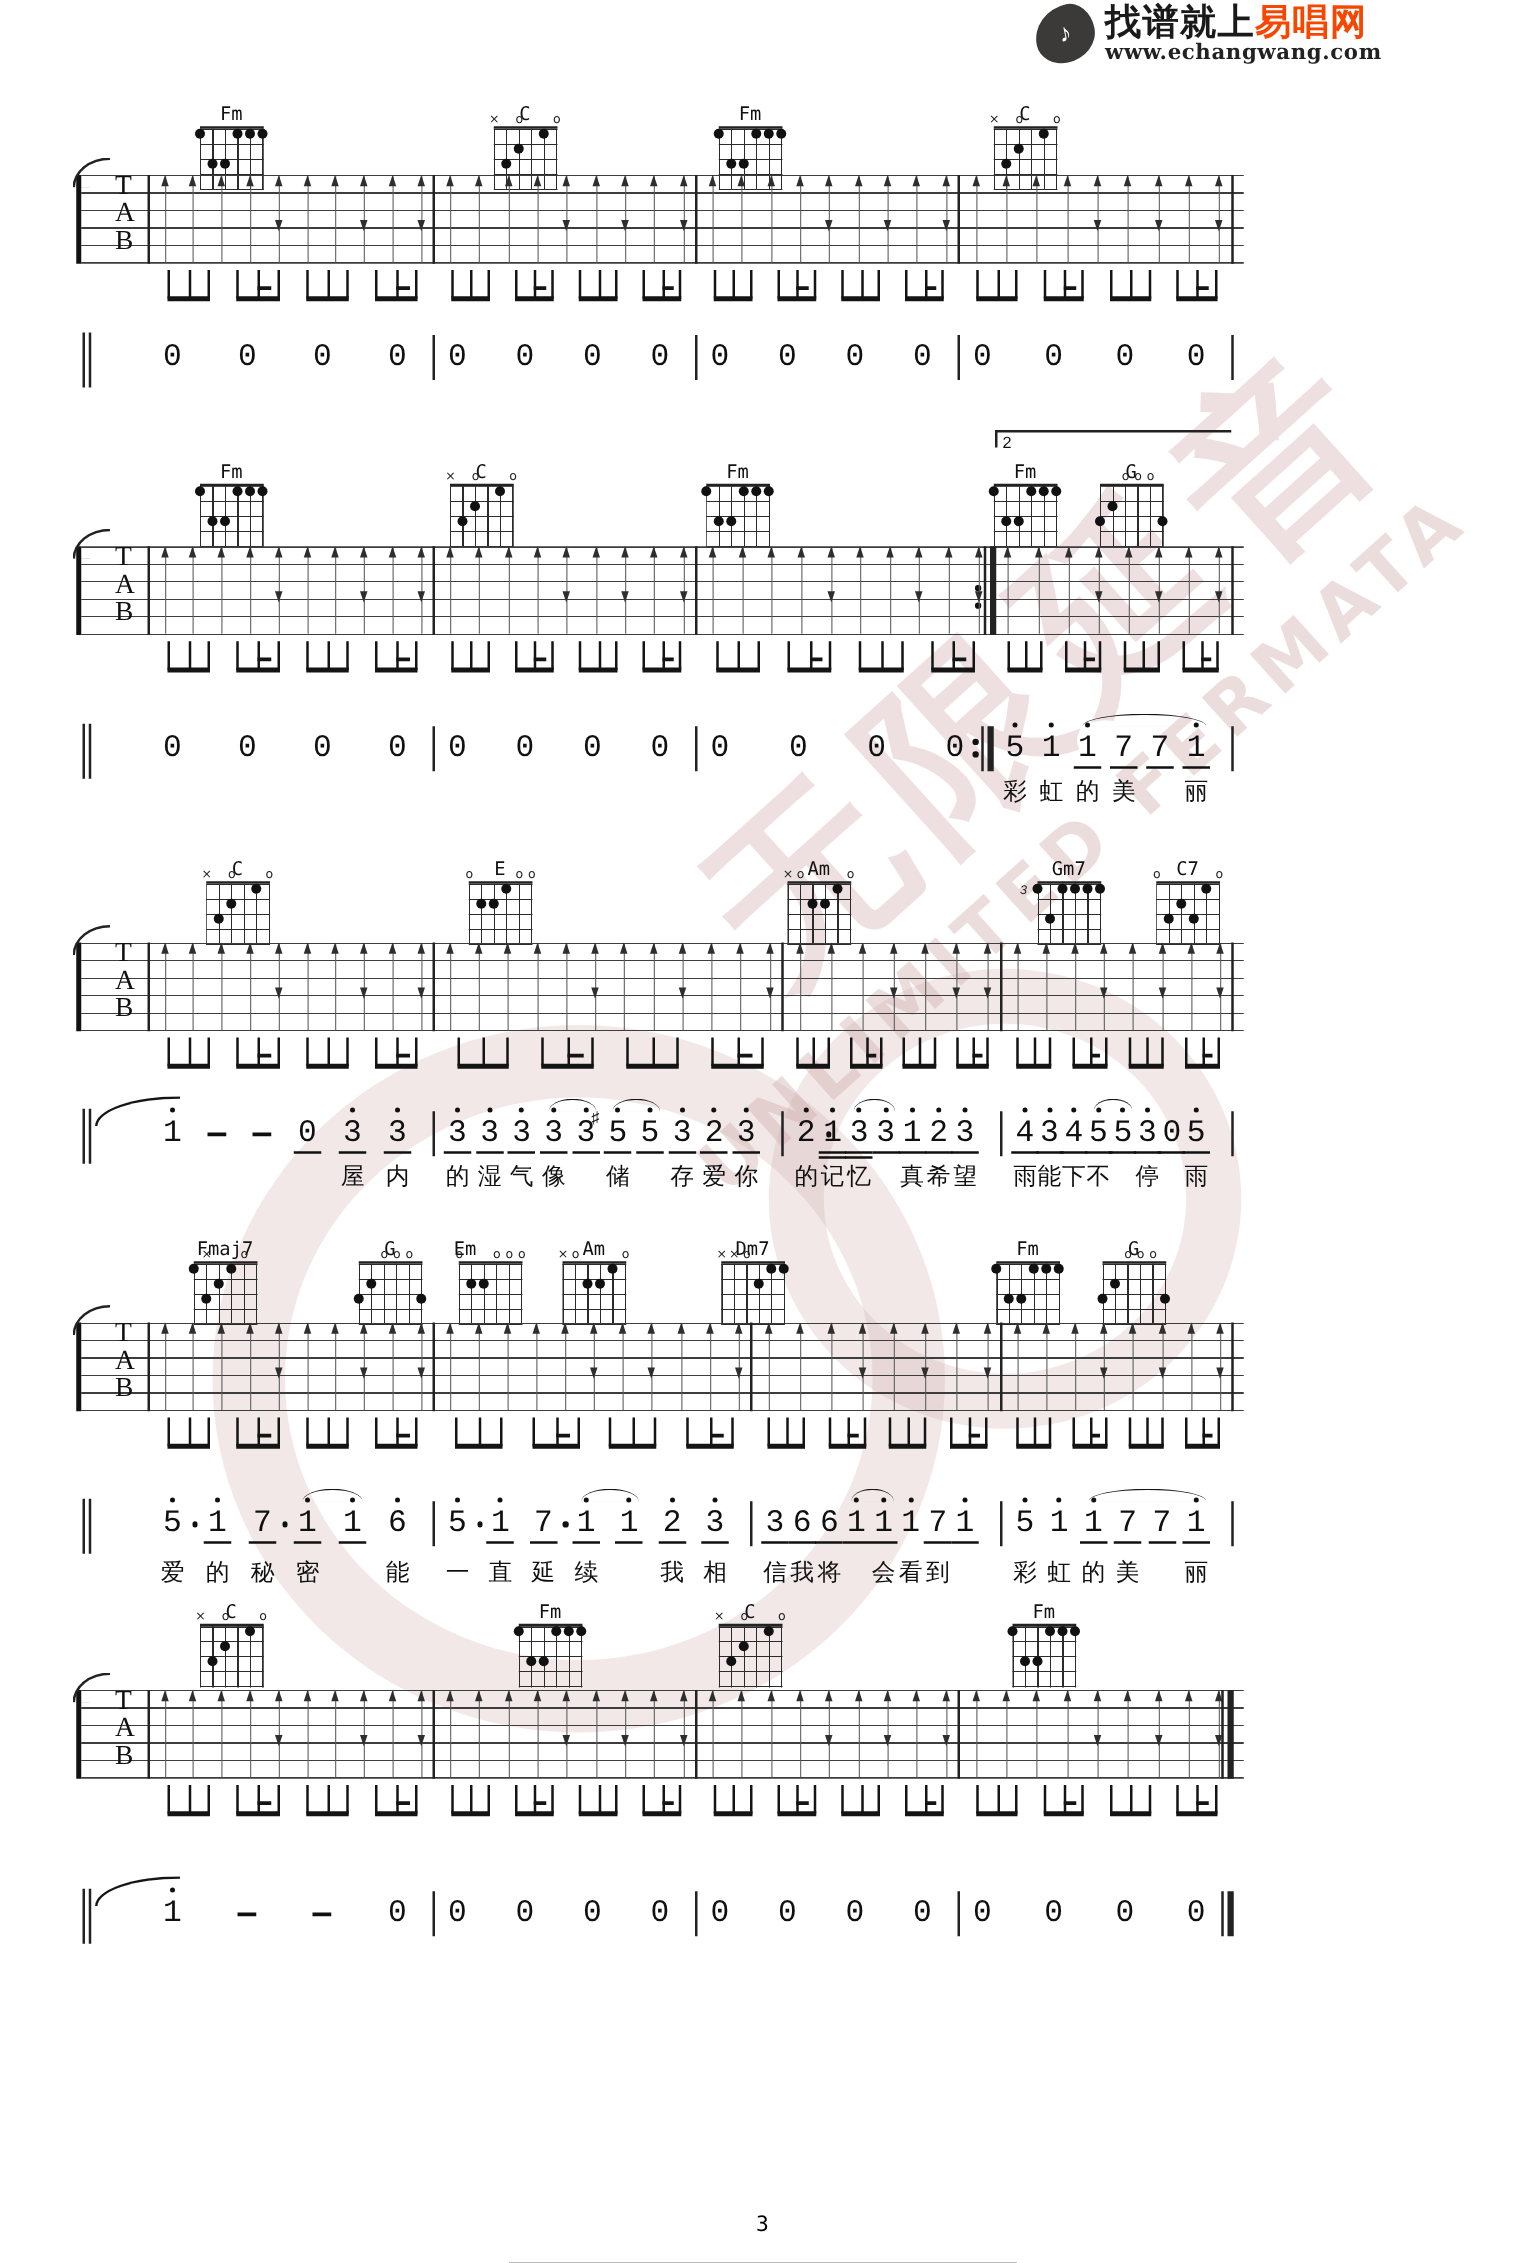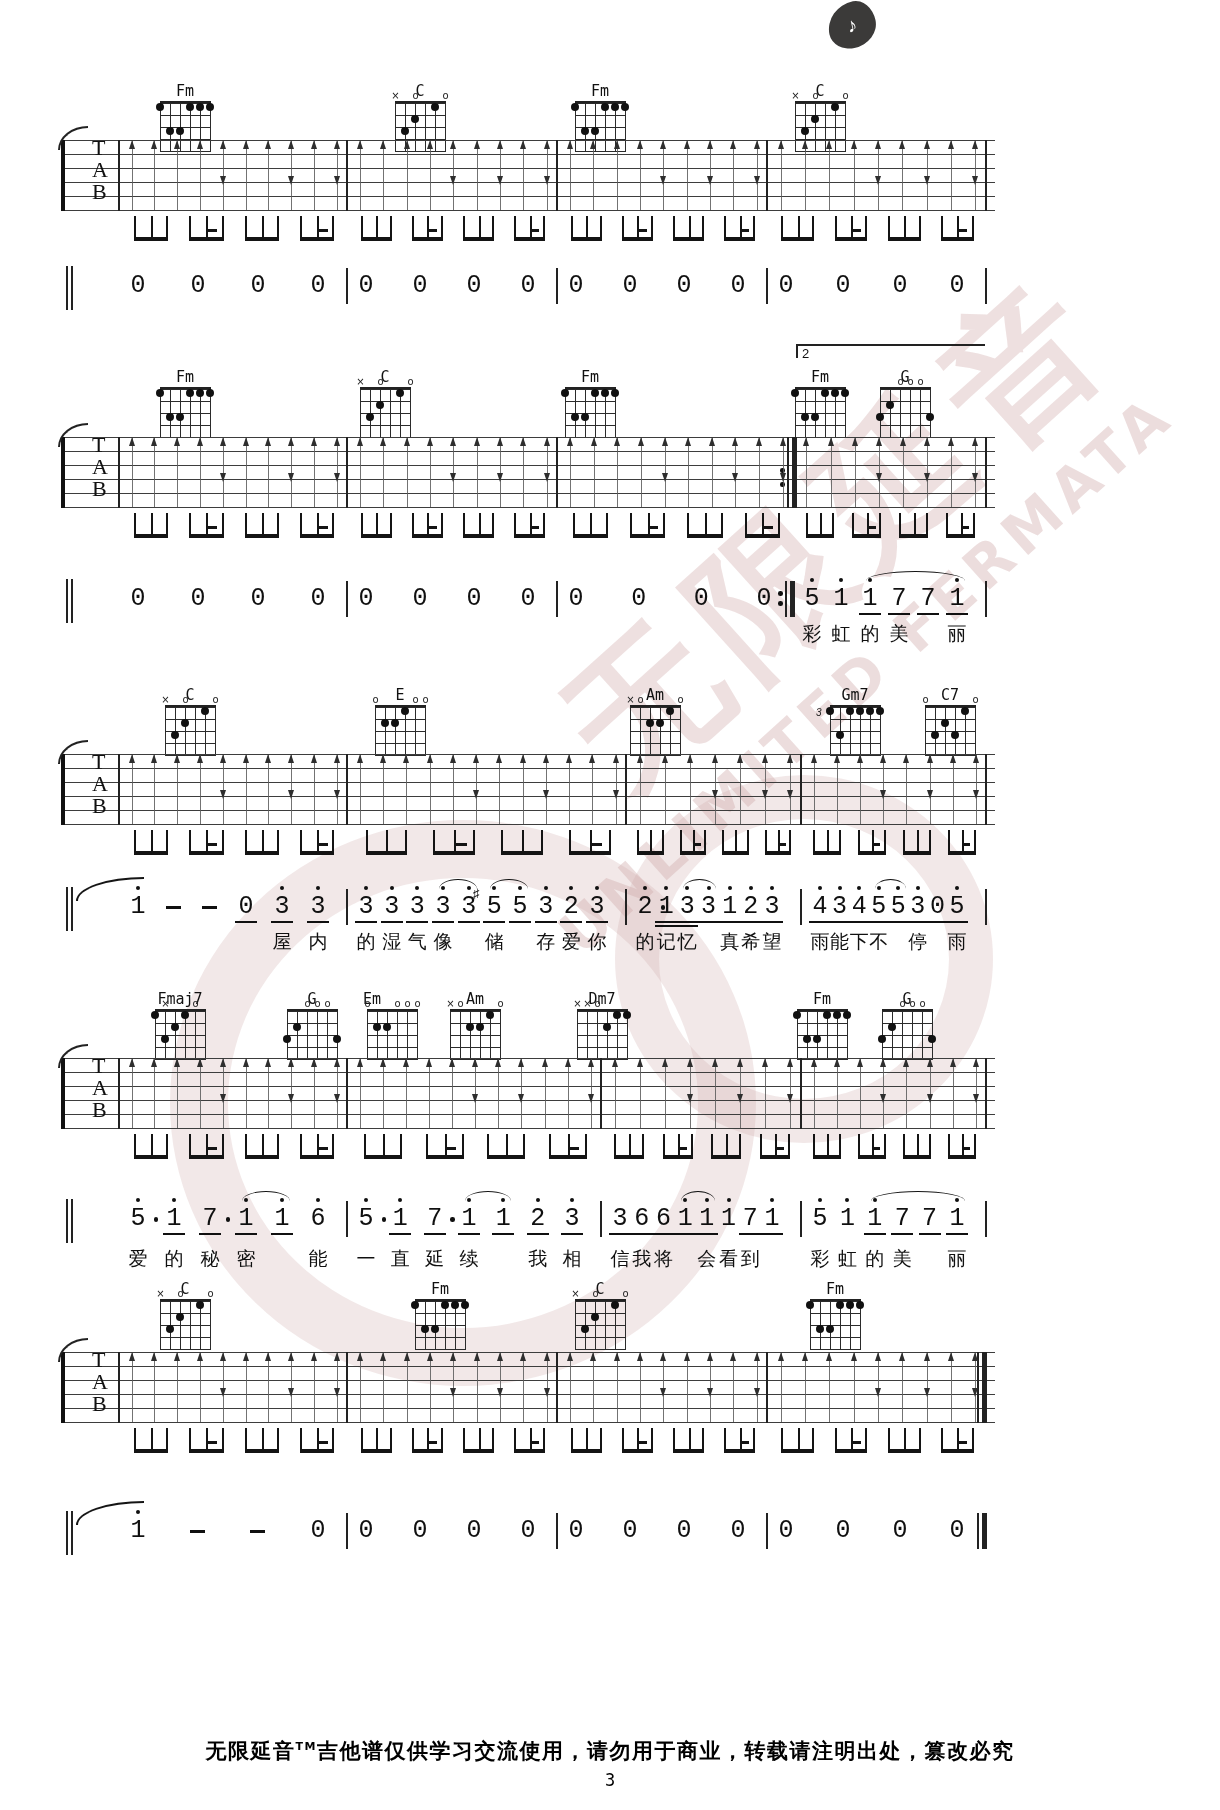--- a/index.html
+++ b/index.html
@@ -75,20 +75,24 @@
 
 <div id="page">
 
   <div class="wm wm-cn" style="left:505px;top:430px;">无限延音</div>
   <div class="wm wm-en" style="left:465px;top:640px;">UNLIMITED FERMATA</div>
   <div class="wm wm-circle" style="left:170px;top:820px;width:470px;height:450px;"></div>
   <div class="wm wm-circle" style="left:615px;top:775px;width:290px;height:280px;border-width:44px;"></div>
 
   <div id="logo">
     <div class="pick">♪</div>
+    <div>
+      <div class="logoline1"><span>找谱就上</span><span class="orange">易唱网</span></div>
+      <div class="logoline2">www.echangwang.com</div>
+    </div>
   </div>
 
   <div id="score" class="abs" style="left:0;top:0;width:1220px;height:1810px;">
       <div class="abs chlbl" style="left: 153px; top: 82px; width: 64px;">Fm</div>
       <div class="abs chgrid" style="left: 160px; top: 101px; width: 51px; height: 49px;"></div>
       <div class="abs chdot" style="left: 156px; top: 103px; width: 8px; height: 8px;"></div>
       <div class="abs chdot" style="left: 186px; top: 103px; width: 8px; height: 8px;"></div>
       <div class="abs chdot" style="left: 196px; top: 103px; width: 8px; height: 8px;"></div>
       <div class="abs chdot" style="left: 206px; top: 103px; width: 8px; height: 8px;"></div>
       <div class="abs chdot" style="left: 166px; top: 127px; width: 8px; height: 8px;"></div>
@@ -1343,15 +1347,14 @@
       <div class="abs bl" style="left: 556px; top: 1513px; width: 1.6px; height: 36px;"></div>
       <div class="abs note" style="left: 775px; top: 1517px; width: 22px; height: 28px;">0</div>
       <div class="abs note" style="left: 832px; top: 1517px; width: 22px; height: 28px;">0</div>
       <div class="abs note" style="left: 889px; top: 1517px; width: 22px; height: 28px;">0</div>
       <div class="abs note" style="left: 946px; top: 1517px; width: 22px; height: 28px;">0</div>
       <div class="abs bl" style="left: 766px; top: 1513px; width: 1.6px; height: 36px;"></div>
       <div class="abs bl" style="left: 977px; top: 1513px; width: 1.6px; height: 36px;"></div>
       <div class="abs bl" style="left: 982px; top: 1513px; width: 5px; height: 36px;"></div>
     </div>
 
-  <div id="footer"><span>无限延音</span><sup>TM</sup><span>吉他谱仅供学习交流使用，请勿用于商业，转载请注明出处，篡改必究</span></div>
   <div id="pagenum">3</div>
 </div>
 
 </body></html>

